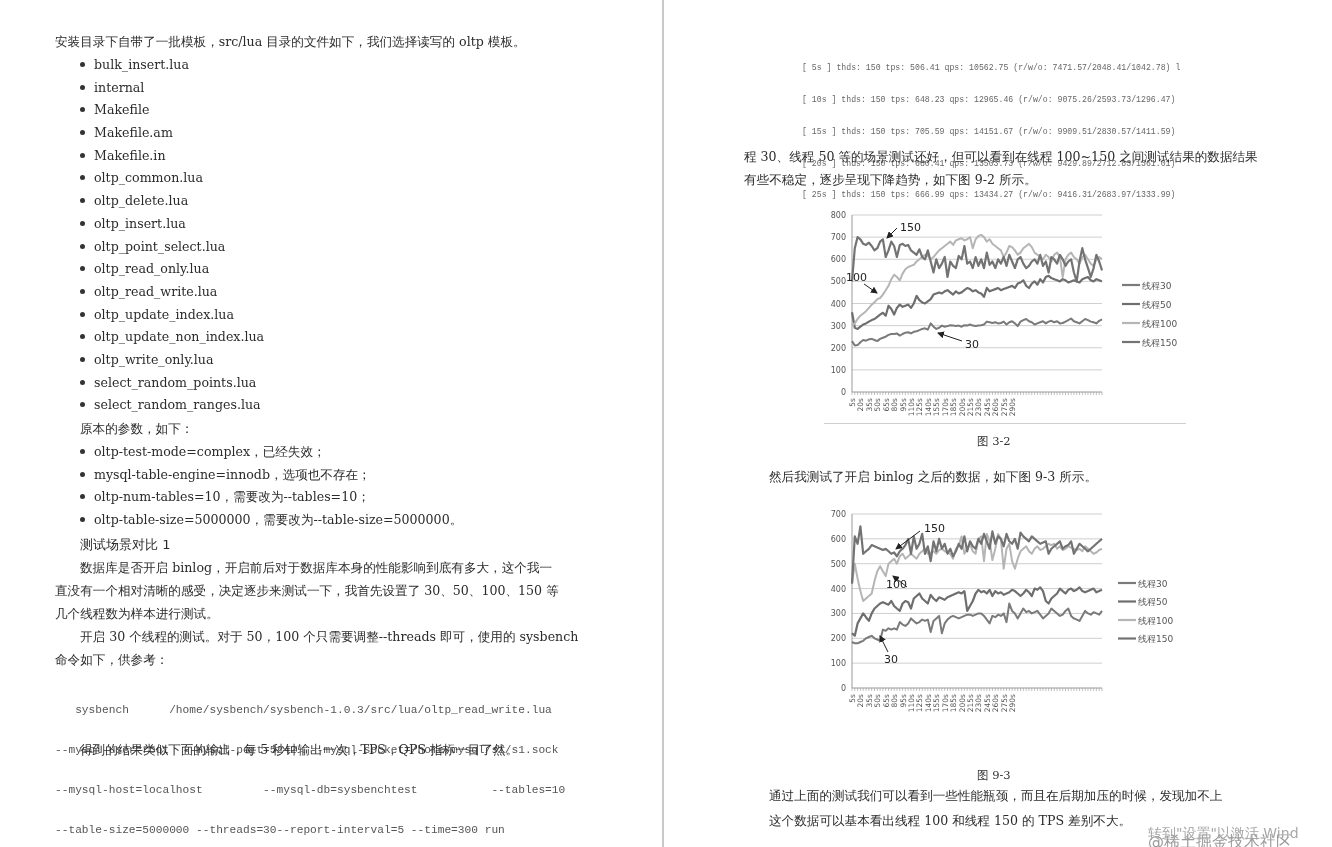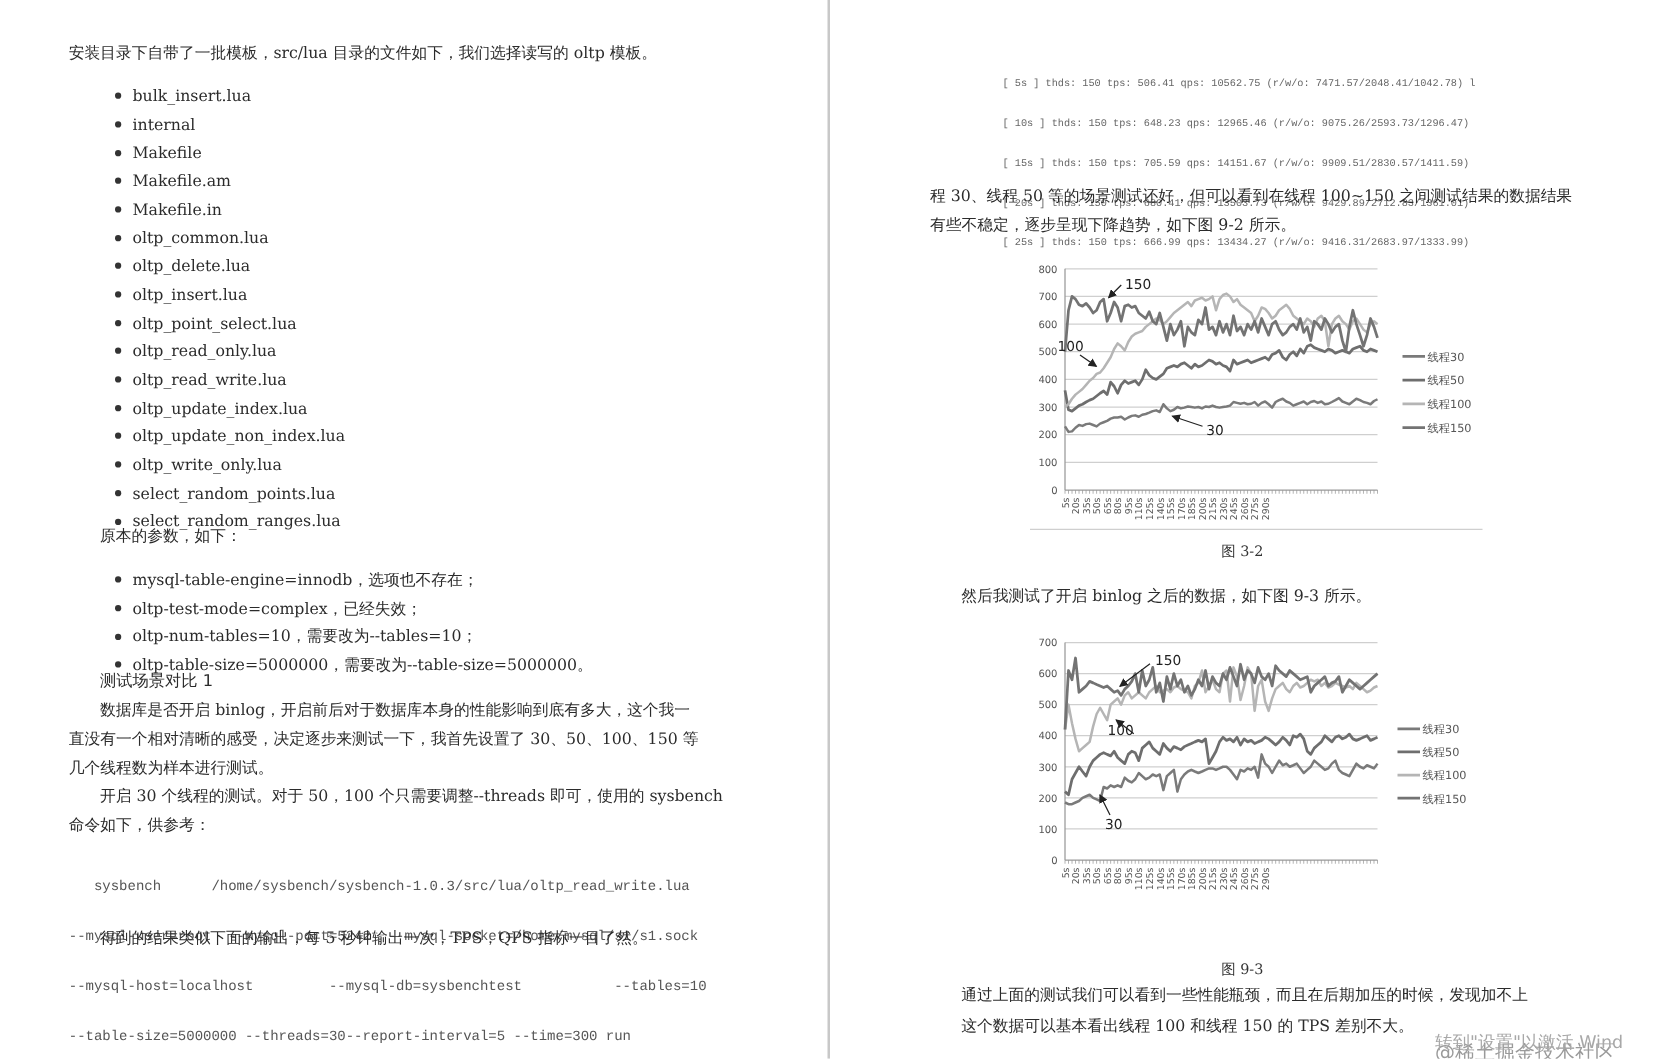--- a/index.html
+++ b/index.html
@@ -8,21 +8,21 @@
     background: #ffffff; color: #2a2a2a;
     font-family: "DejaVu Serif", "Liberation Serif", serif;
     position: relative;
   }
   .page { position: absolute; top: 0; height: 652px; background: #fff; }
   .page-left { left: 0; width: 663px; }
   .page-right { left: 664px; width: 668px; }
   .divider { position: absolute; left: 662px; top: 0; width: 2px; height: 847px; background: #c8c8c8; }
 
   .p { position: absolute; font-size: 12.6px; line-height: 22.6px; color: #2b2b2b; white-space: nowrap; }
-  .list { position: absolute; left: 80px; margin: 12px; padding: 0; list-style: none; }
+  .list { position: absolute; left: 80px; margin: 0; padding: 0; list-style: none; }
   .list li { font-size: 12.6px; height: 22.7px; line-height: 22.7px; color: #2b2b2b; white-space: nowrap; }
   .bullet { display: inline-block; width: 5px; height: 5px; border-radius: 50%; background: #333; margin-right: 9px; vertical-align: middle; position: relative; top: -1px; }
   .heading { position: absolute; font-family: "DejaVu Sans", "Liberation Sans", sans-serif; font-size: 13px; color: #2b2b2b; white-space: nowrap; }
   .code { position: absolute; font-family: "Liberation Mono", "DejaVu Sans Mono", monospace; font-size: 11.2px; line-height: 13.4px; color: #555; white-space: pre; }
   .code-small { position: absolute; font-family: "Liberation Mono", "DejaVu Sans Mono", monospace; font-size: 8.2px; line-height: 10.6px; color: #666; white-space: pre; }
 
   .chart { position: absolute; }
   .chart svg text { font-family: "DejaVu Sans", "Liberation Sans", sans-serif; }
   .caption { position: absolute; font-size: 11.5px; color: #333; white-space: nowrap; }
   .chart-box { position: absolute; border-bottom: 1px solid #cfcfcf; }
@@ -51,22 +51,22 @@
       <li><span class="bullet"></span><span>oltp_read_write.lua</span></li>
       <li><span class="bullet"></span><span>oltp_update_index.lua</span></li>
       <li><span class="bullet"></span><span>oltp_update_non_index.lua</span></li>
       <li><span class="bullet"></span><span>oltp_write_only.lua</span></li>
       <li><span class="bullet"></span><span>select_random_points.lua</span></li>
       <li><span class="bullet"></span><span>select_random_ranges.lua</span></li>
     </ul>
 
   <div class="p" style="left:80px; top:418px;">原本的参数，如下：</div>
   <ul class="list" style="top:441px;" id="param-list">
+      <li><span class="bullet"></span><span>oltp-test-mode=complex，已经失效；</span></li>
       <li><span class="bullet"></span><span>mysql-table-engine=innodb，选项也不存在；</span></li>
-      <li><span class="bullet"></span><span>oltp-test-mode=complex，已经失效；</span></li>
       <li><span class="bullet"></span><span>oltp-num-tables=10，需要改为--tables=10；</span></li>
       <li><span class="bullet"></span><span>oltp-table-size=5000000，需要改为--table-size=5000000。</span></li>
     </ul>
 
   <div class="heading" style="left:80px; top:536px;">测试场景对比 1</div>
 
   <div class="p" style="left:80px; top:557px;">数据库是否开启 binlog，开启前后对于数据库本身的性能影响到底有多大，这个我一</div>
   <div class="p" style="left:55px; top:580px;">直没有一个相对清晰的感受，决定逐步来测试一下，我首先设置了 30、50、100、150 等</div>
   <div class="p" style="left:55px; top:603px;">几个线程数为样本进行测试。</div>
 

